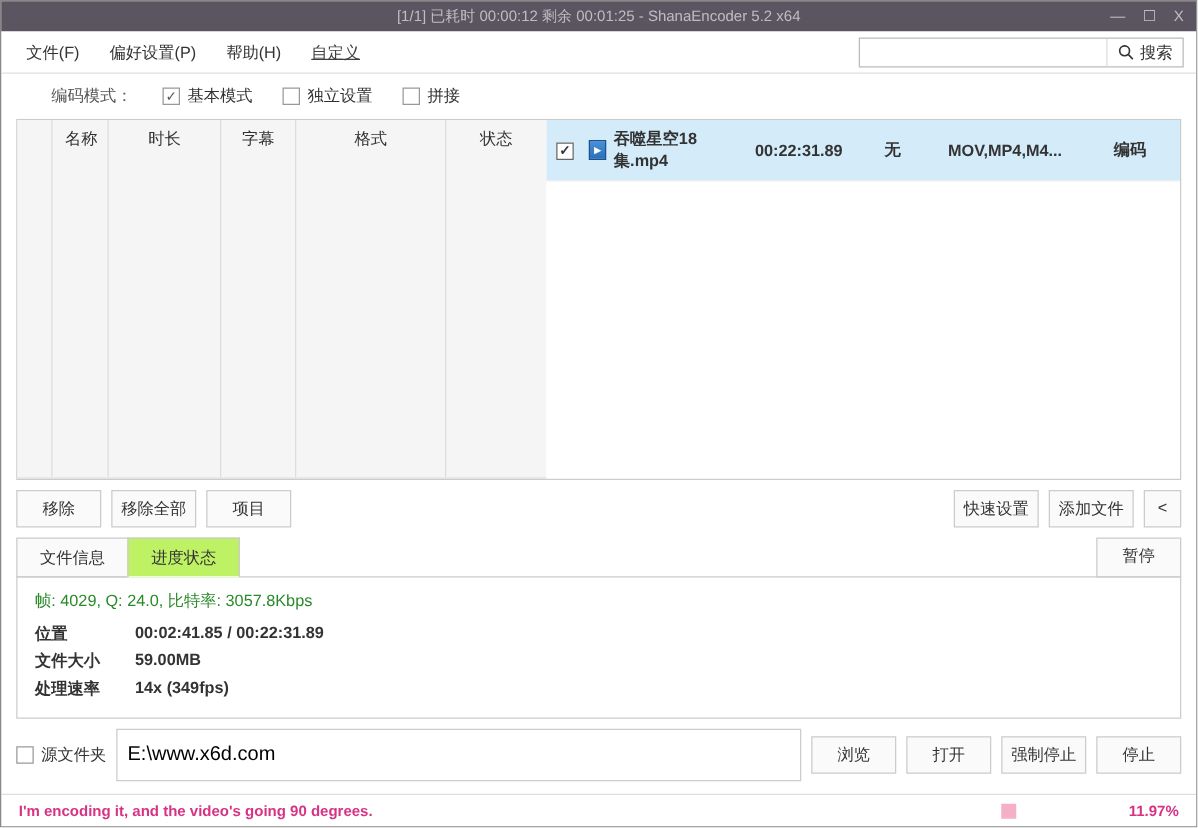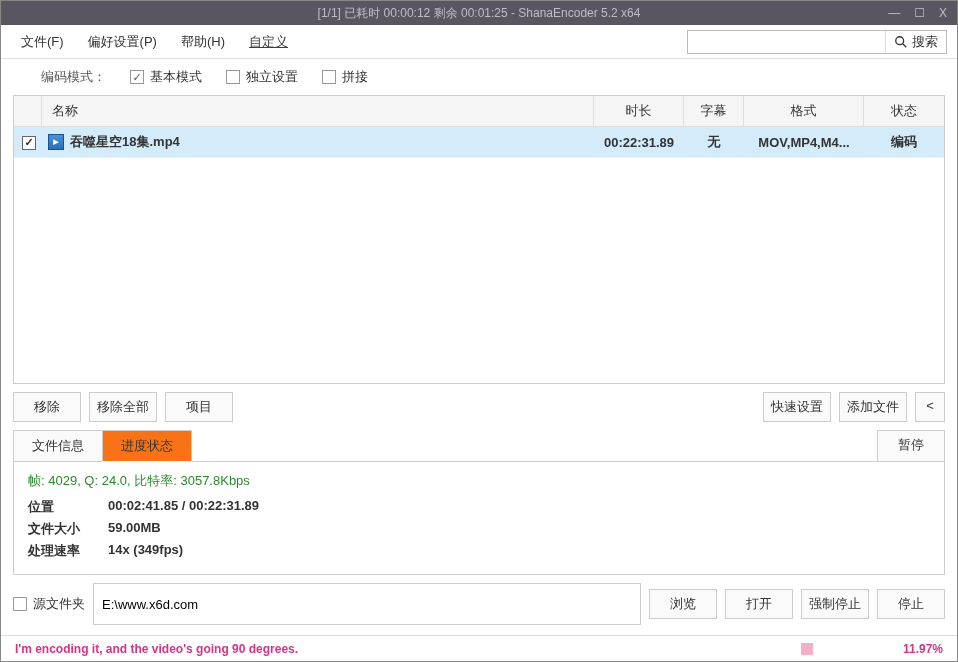--- a/index.html
+++ b/index.html
@@ -20,21 +20,21 @@
   .search-btn { display: flex; align-items: center; gap: 4px; padding: 0 8px; border-left: 1px solid #ddd; height: 100%; cursor: pointer; }
   
   .mode-row { height: 36px; display: flex; align-items: center; padding: 0 40px; gap: 24px; }
   .mode-label { color: #555; }
   .checkbox { display: inline-flex; align-items: center; gap: 6px; cursor: pointer; }
   .checkbox .box { width: 14px; height: 14px; border: 1px solid #999; display: inline-flex; align-items: center; justify-content: center; background: #fff; }
   .checkbox .box.checked::after { content: "✓"; color: #555; font-size: 11px; }
   
   .content { flex: 1; padding: 0 12px; display: flex; flex-direction: column; overflow: hidden; }
   
-  .table-area { border: 1px solid #ccc; flex: 1; display: flex; flex-direction: column; background: #fff; min-height: 0; }
+  .table-area { border: 1px solid #ccc; flex: 1; display: flex; background: #fff; min-height: 0; }
   .thead { display: flex; background: #f5f5f5; border-bottom: 1px solid #ddd; }
   .th { padding: 6px 8px; border-right: 1px solid #ddd; text-align: center; }
   .th:last-child { border-right: none; }
   .th-check { width: 28px; }
   .th-name { flex: 1; text-align: left; padding-left: 10px; }
   .th-duration { width: 90px; }
   .th-sub { width: 60px; }
   .th-format { width: 120px; }
   .th-status { width: 80px; }
   
@@ -54,38 +54,38 @@
   .td-status { width: 80px; }
   
   .btnrow { display: flex; gap: 8px; padding: 8px 0; }
   .btn { border: 1px solid #ccc; background: #fafafa; padding: 5px 0; cursor: pointer; text-align: center; font-size: 13px; }
   .btnrow .spacer { flex: 1; }
   .w80 { width: 68px; }
   .w30 { width: 30px; }
   
   .tabrow { display: flex; }
   .tab { border: 1px solid #ccc; padding: 6px 18px; cursor: pointer; background: #fafafa; margin-right: -1px; }
-  .tab.active { background: #f97316; border-bottom-color: #fff; position: relative; z-index: 1; }
+  .tab.active { background: #bef264; border-bottom-color: #fff; position: relative; z-index: 1; }
   .tabrow .spacer { flex: 1; }
   
   .infobox { border: 1px solid #ccc; border-top: 1px solid #ccc; margin-top: -1px; padding: 10px 14px; display: flex; gap: 20px; }
   .infoleft { flex: 1; }
   .statline { color: #2a8a2a; margin-bottom: 8px; }
   .kv { display: flex; margin: 4px 0; font-weight: bold; }
   .kv .k { width: 80px; color: #333; }
   .kv .v { color: #333; }
   .graph-area { width: 200px; }
   .graph { width: 200px; height: 70px; border-bottom: 1px solid #ccc; position: relative; overflow: hidden; }
   .bar1 { position: absolute; left: 10px; bottom: 0; width: 14px; height: 68px; background: #f0c060; }
   .bar2 { position: absolute; left: 26px; bottom: 0; width: 6px; height: 70px; background: #5aa0d0; }
   .maxbit { font-size: 12px; color: #555; margin-top: 4px; }
   
   .bottomrow { display: flex; gap: 8px; padding: 8px 0 10px; align-items: center; }
   .src-check { display: flex; align-items: center; gap: 6px; }
-  .path-input { flex: 1; border: 1px solid #ccc; padding: 20px 8px; height: 42px; font-size: 13px; }
+  .path-input { flex: 1; border: 1px solid #ccc; padding: 20px 8px; height: 42px; font-size: 16px; }
   
   .statusbar { height: 26px; border-top: 1px solid #ddd; display: flex; align-items: center; padding: 0 14px; color: #d63384; font-weight: bold; font-size: 12px; }
   .statusbar .spacer { flex: 1; }
   .pink-sq { width: 12px; height: 12px; background: #f5b0c8; margin-right: 90px; }
   
   .search-icon { width: 14px; height: 14px; }
 </style>
 </head>
 <body>
 

